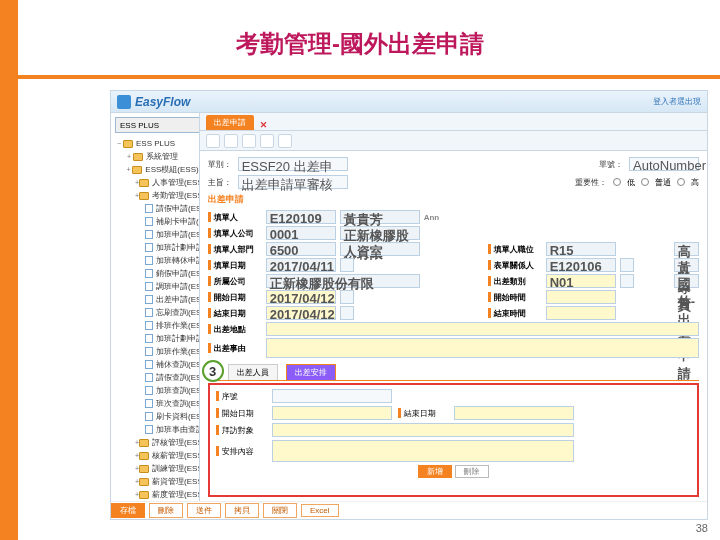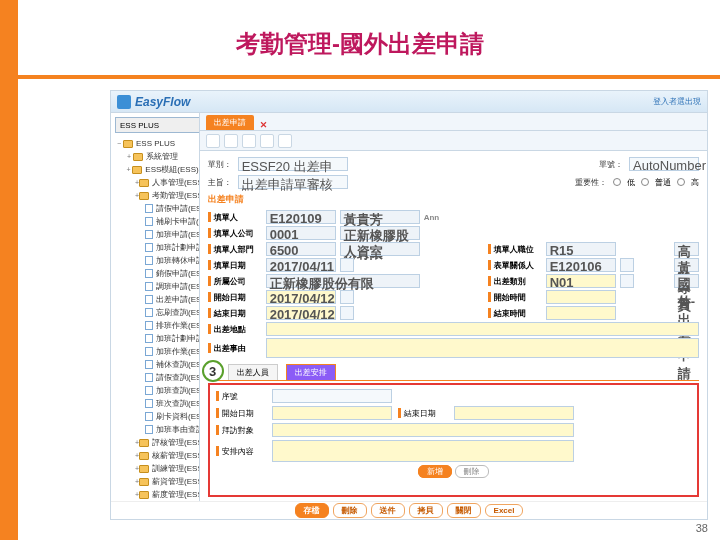--- a/index.html
+++ b/index.html
@@ -41,22 +41,22 @@
   .ylw { background:#fff9cc !important; }
   .btn-sq { width:14px; height:14px; border:1px solid #bcd0e3; background:#f1f6fb; display:inline-block; }
   .radio { width:8px; height:8px; border:1px solid #888; border-radius:50%; display:inline-block; vertical-align:middle; }
   .tabs2 { display:flex; margin-top:6px; border-bottom:1px solid #f58220; }
   .tabs2 .t { padding:2px 8px; font-size:8px; border:1px solid #ccc; border-bottom:none; background:#f5f5f5; margin-right:8px; }
   .tabs2 .t.active { background:#8b5cf6; color:#fff; border-color:#f58220; }
   .step-badge { position:absolute; width:22px; height:22px; border:2px solid #5aa02c; border-radius:50%; background:#fff; color:#333; font-weight:bold; font-size:13px; display:flex; align-items:center; justify-content:center; }
   .red-box { border:2px solid #e53935; padding:4px 6px 18px; margin-top:2px; position:relative; }
   .grid2 { display:grid; grid-template-columns:50px 120px 50px 120px; gap:3px 6px; font-size:8px; align-items:center; }
   .wide-ylw { grid-column:2 / -1; }
-  .btnbar { position:absolute; left:0; right:0; bottom:0; height:18px; background:#fff; border-top:1px solid #eee; display:flex; align-items:center; justify-content:center; gap:4px;font-weight:bold; }
-  .btn { font-size:8px; padding:1px 8px; border:1px solid #f0a560; background:#fff; color:#c65a00; border-radius:6px; }
+  .btnbar { position:absolute; left:0; right:0; bottom:0; height:18px; background:#fff; border-top:1px solid #eee; display:flex; align-items:center; gap:4px; }
+  .btn { font-size:8px; padding:1px 8px; border:1px solid #f0a560; background:#fff; color:#c65a00; border-radius:0; }
   .btn.solid { background:#f58220; color:#fff; border-color:#f58220; }
   .btn.gray { border-color:#bbb; color:#888; }
 </style>
 </head>
 <body>
 
 <div class="orange-bar"></div>
 <div class="page-title">考勤管理-國外出差申請</div>
 <div class="orange-rule"></div>
 <div class="page-num">38</div>

